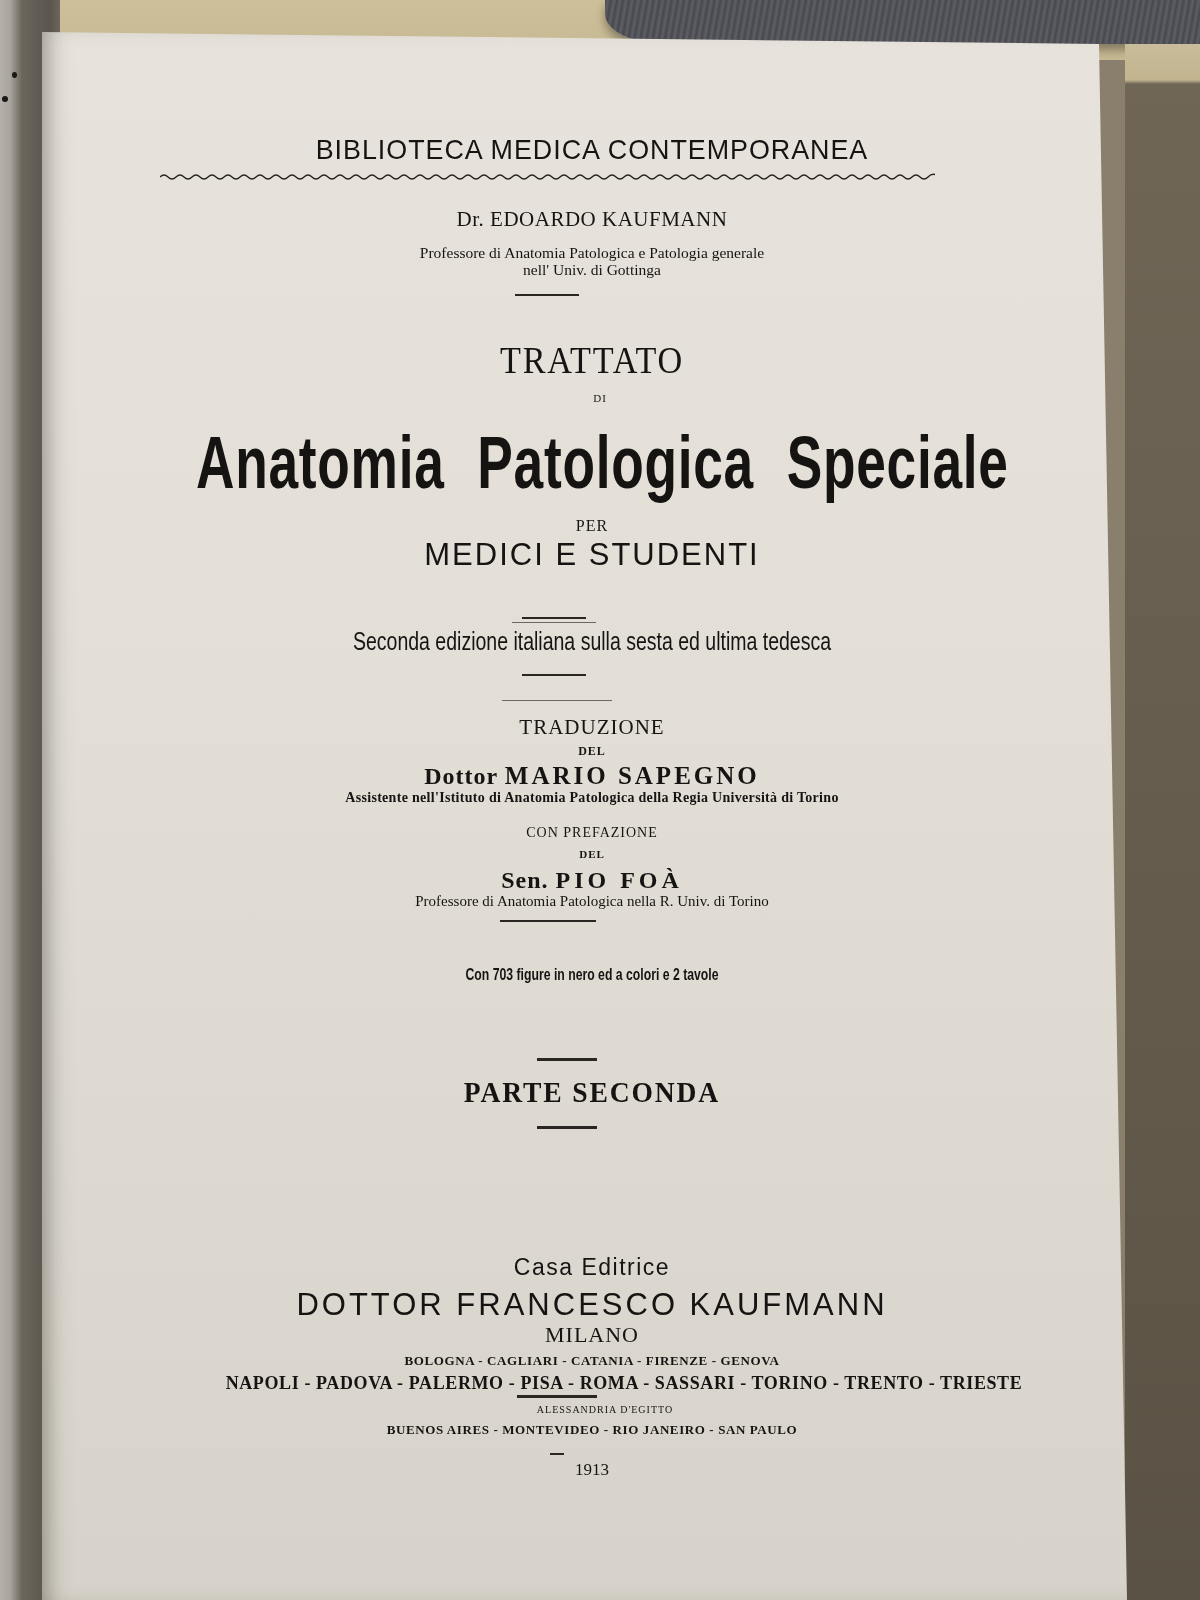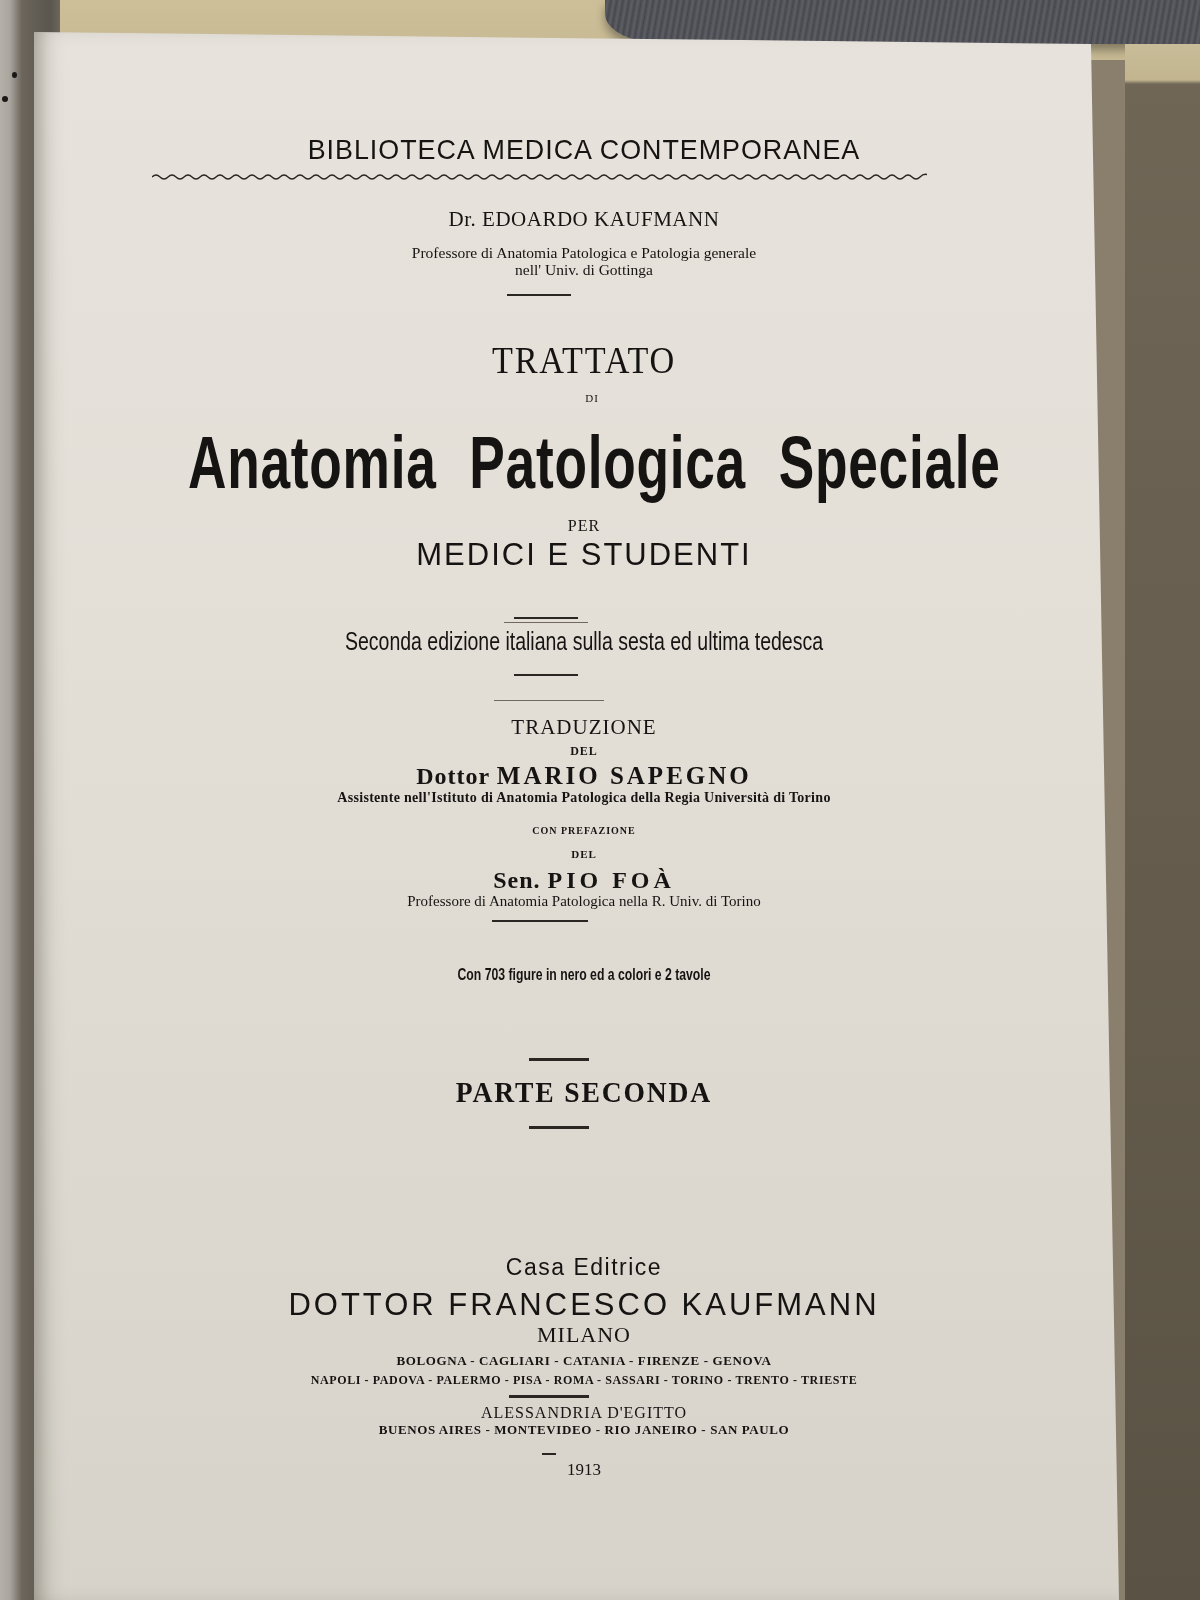--- a/index.html
+++ b/index.html
@@ -22,21 +22,21 @@
     .bg-right {
       position: absolute; left: 1125px; top: 44px; width: 75px; height: 1556px;
       background: linear-gradient(180deg, #c9bd99 0px, #c1b48f 36px, #6f6656 40px, #5a5244 100%);
     }
     .bg-left {
       position: absolute; left: 0; top: 0; width: 60px; height: 1600px;
       background: linear-gradient(90deg, #b5b1aa 0px, #a9a59d 10px, #6b655c 22px, #5a554d 50px, #6c665d 60px);
     }
     
     .page {
-      position: absolute; left: 34px; top: 32px; width: 1085px; height: 1568px;
+      position: absolute; left: 42px; top: 32px; width: 1085px; height: 1568px;
       background: linear-gradient(180deg, #e7e3dc 0%, #e3dfd7 40%, #dcd8d0 75%, #d7d3ca 100%);
       clip-path: polygon(0 0, 1057px 12px, 1085px 1568px, 0 1568px);
       box-shadow: inset 18px 0 24px -14px rgba(60,55,45,0.5);
     }
     .page-inner {
       position: absolute; left: 0; top: 0; width: 1100px; height: 1568px;
       color: #161412;
     }
     .line { position: absolute; left: 0; width: 1100px; text-align: center; white-space: nowrap; }
 
@@ -59,36 +59,36 @@
     .medici { top: 505px; font-family: "Liberation Sans", sans-serif; font-size: 31px; letter-spacing: 2px; }
 
     .edizione { top: 595px; font-family: "Liberation Sans", sans-serif; font-size: 25px; transform: scaleX(0.78); }
 
     .traduzione { top: 683px; font-size: 21px; letter-spacing: 1px; }
     .del1 { top: 712px; font-size: 12px; font-weight: bold; letter-spacing: 1px; }
     .translator { top: 730px; font-size: 24px; font-weight: bold; letter-spacing: 1px; }
     .translator .big { font-size: 25px; letter-spacing: 3px; }
     .translator-role { top: 758px; font-size: 14px; font-weight: bold; letter-spacing: 0.3px; }
 
-    .prefazione { top: 793px; font-size: 10px; font-weight: bold; letter-spacing: 1px; }
+    .prefazione { top: 793px; font-size: 14px; font-weight: normal; letter-spacing: 1px; }
     .del2 { top: 816px; font-size: 11px; font-weight: bold; letter-spacing: 1px; }
     .prefacer { top: 835px; font-size: 24px; font-weight: bold; letter-spacing: 1px; }
     .prefacer .big { letter-spacing: 4px; }
     .prefacer-role { top: 861px; font-size: 15px; }
 
     .figure-note { top: 933px; font-family: "Liberation Sans", sans-serif; font-weight: bold; font-size: 17px; transform: scaleX(0.72); }
 
     .parte { top: 1043px; font-size: 30px; font-weight: bold; letter-spacing: 2px; transform: scaleX(0.92); }
 
     .casa { top: 1222px; font-family: "Liberation Sans", sans-serif; font-size: 23px; letter-spacing: 1.5px; }
     .publisher { top: 1255px; font-family: "Liberation Sans", sans-serif; font-size: 31px; letter-spacing: 3px; }
     .milano { top: 1290px; font-size: 22px; letter-spacing: 1px; }
     .cities1 { top: 1321px; font-size: 13px; font-weight: bold; letter-spacing: 0.6px; }
-    .cities2 { top: 1341px; font-size: 12px; font-weight: bold; letter-spacing: 0.6px; }
-    .alessandria { top: 1372px; font-size: 16px; letter-spacing: 1px; }
+    .cities2 { top: 1341px; font-size: 18px; font-weight: bold; letter-spacing: 0.6px; padding-left: 32px; }
+    .alessandria { top: 1372px; font-size: 10px; letter-spacing: 1px; margin-left: 13px; }
     .cities3 { top: 1390px; font-size: 13px; font-weight: bold; letter-spacing: 0.6px; }
     .year { top: 1428px; font-size: 17px; }
 
     .spot { position: absolute; background: #1a1816; border-radius: 50%; }
   </style>
 </head>
 <body>
 
 <div class="bg-top"></div>
 <div class="bg-fabric"></div>

